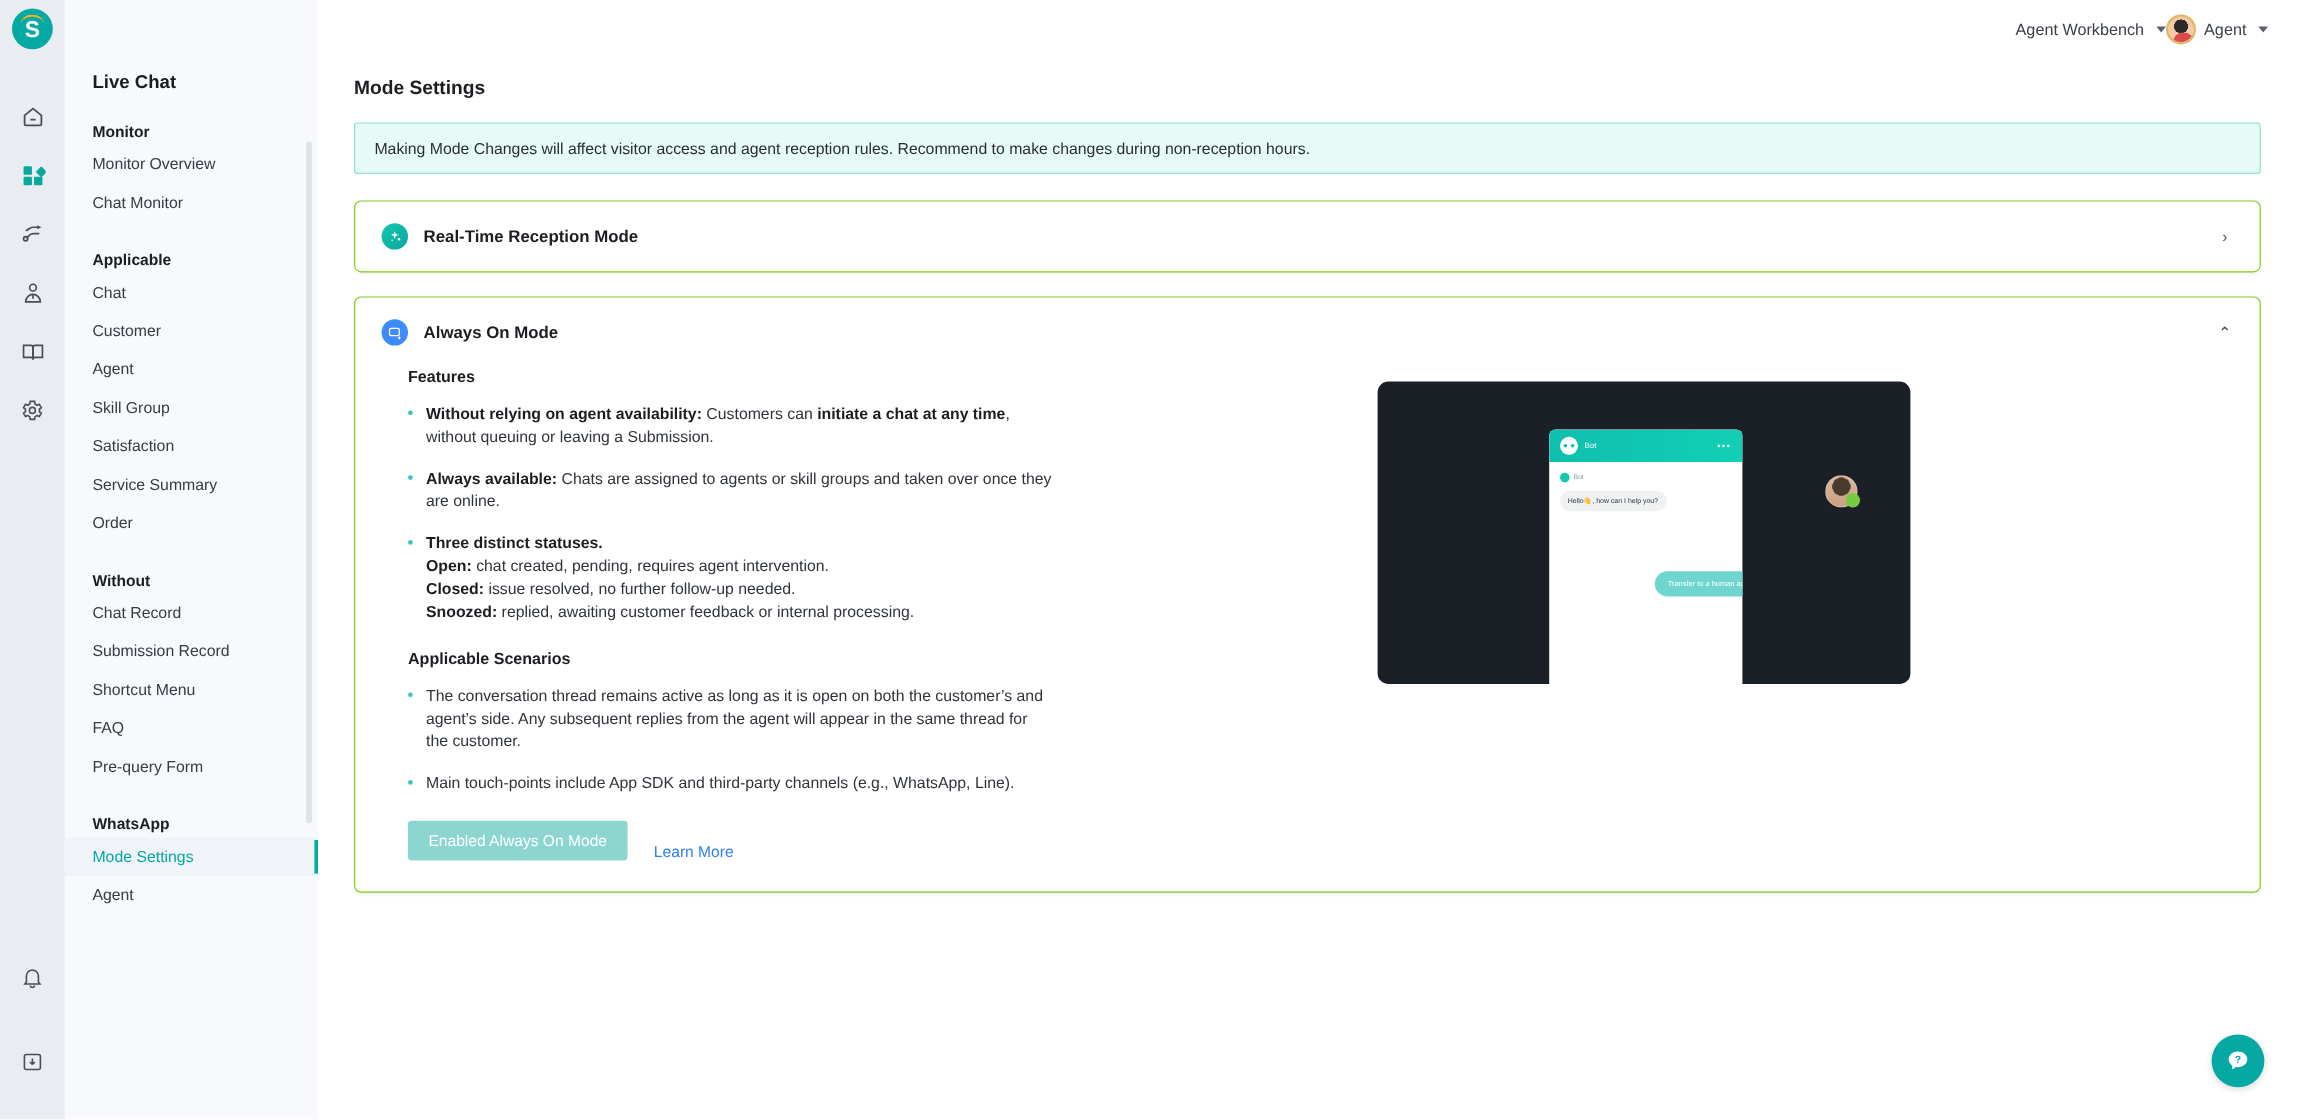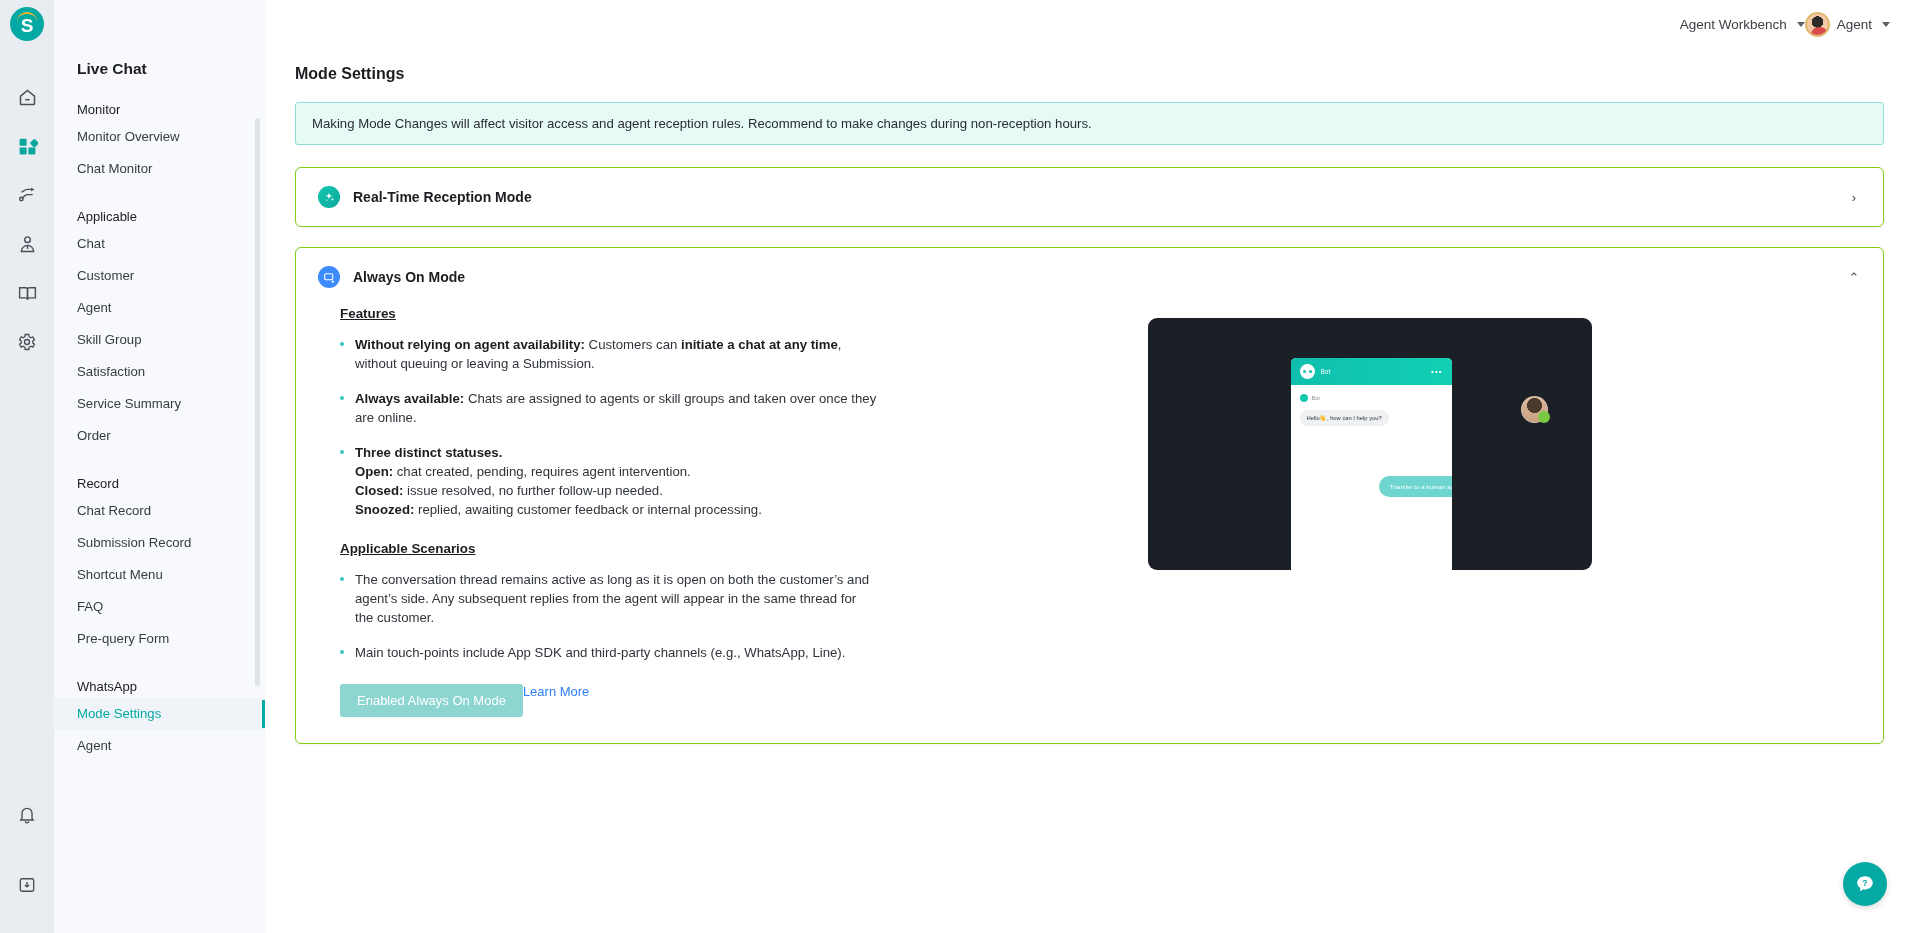--- a/index.html
+++ b/index.html
@@ -50,21 +50,21 @@
     background: #f7f9fc;
     position: relative;
     overflow: hidden;
   }
   .sidebar-inner { padding: 0 0 0 0; }
   .sidebar-title {
     font-size: 15.5px; font-weight: bold; color: #1b1d21;
     padding: 60px 0 0 23px;
   }
   .sb-group {
-    font-size: 13px; font-weight: normal; color: #1b1d21;
+    font-size: 13px; font-weight: bold; color: #1b1d21;
     padding: 24px 0 0 23px; margin-bottom: 4px;
   }
   .sb-item {
     font-size: 13.2px; color: #373c43;
     padding: 8px 0 8px 23px;
     cursor: pointer; position: relative;
     line-height: 16px;
   }
   .sb-item.active {
     color: #04a9a3;
@@ -164,36 +164,35 @@
     color: #4a4f56;
     font-size: 13px;
     width: 14px; text-align: center;
   }
 
   .card-body { display: flex; padding: 0 22px 26px 22px; }
   .body-left { width: 560px; flex: 0 0 560px; padding-left: 22px; }
   .sec-title {
     font-size: 13.4px; font-weight: bold; color: #1b1d21;
     margin-bottom: 14px;
-    text-decoration: underline;
   }
   ul.feat { list-style: none; margin-bottom: 22px; }
   ul.feat li {
     position: relative; padding-left: 15px; margin-bottom: 16px;
     font-size: 13.2px; color: #2f343a; line-height: 19px;
   }
   ul.feat li::before {
     content: ""; position: absolute; left: 0; top: 7px;
     width: 4px; height: 4px; border-radius: 50%;
     background: #3ec6be;
   }
   ul.feat li b { font-weight: bold; color: #1b1d21; }
   .sub-line { display: block; }
 
-  .btn-row { display: flex; align-items: flex-start; margin-top: 6px; }
+  .btn-row { display: flex; align-items: flex-end; gap: 22px; margin-top: 6px; }
   .btn-primary {
     background: #8cd5d0; color: #ffffff;
     border: none; border-radius: 3px;
     padding: 9px 17px; font-size: 13px;
     font-family: "Liberation Sans", sans-serif;
     cursor: pointer;
   }
   .link-more {
     color: #2f7ff0; font-size: 13px; cursor: pointer; text-decoration: none;
   }
@@ -348,21 +347,21 @@
 
       <div class="sb-group">Applicable</div>
       <div class="sb-item">Chat</div>
       <div class="sb-item">Customer</div>
       <div class="sb-item">Agent</div>
       <div class="sb-item">Skill Group</div>
       <div class="sb-item">Satisfaction</div>
       <div class="sb-item">Service Summary</div>
       <div class="sb-item">Order</div>
 
-      <div class="sb-group">Record</div>
+      <div class="sb-group">Without</div>
       <div class="sb-item">Chat Record</div>
       <div class="sb-item">Submission Record</div>
 
       <div class="sb-item">Shortcut Menu</div>
       <div class="sb-item">FAQ</div>
       <div class="sb-item">Pre-query Form</div>
 
       <div class="sb-group">WhatsApp</div>
       <div class="sb-item active">Mode Settings</div>
       <div class="sb-item">Agent</div>

